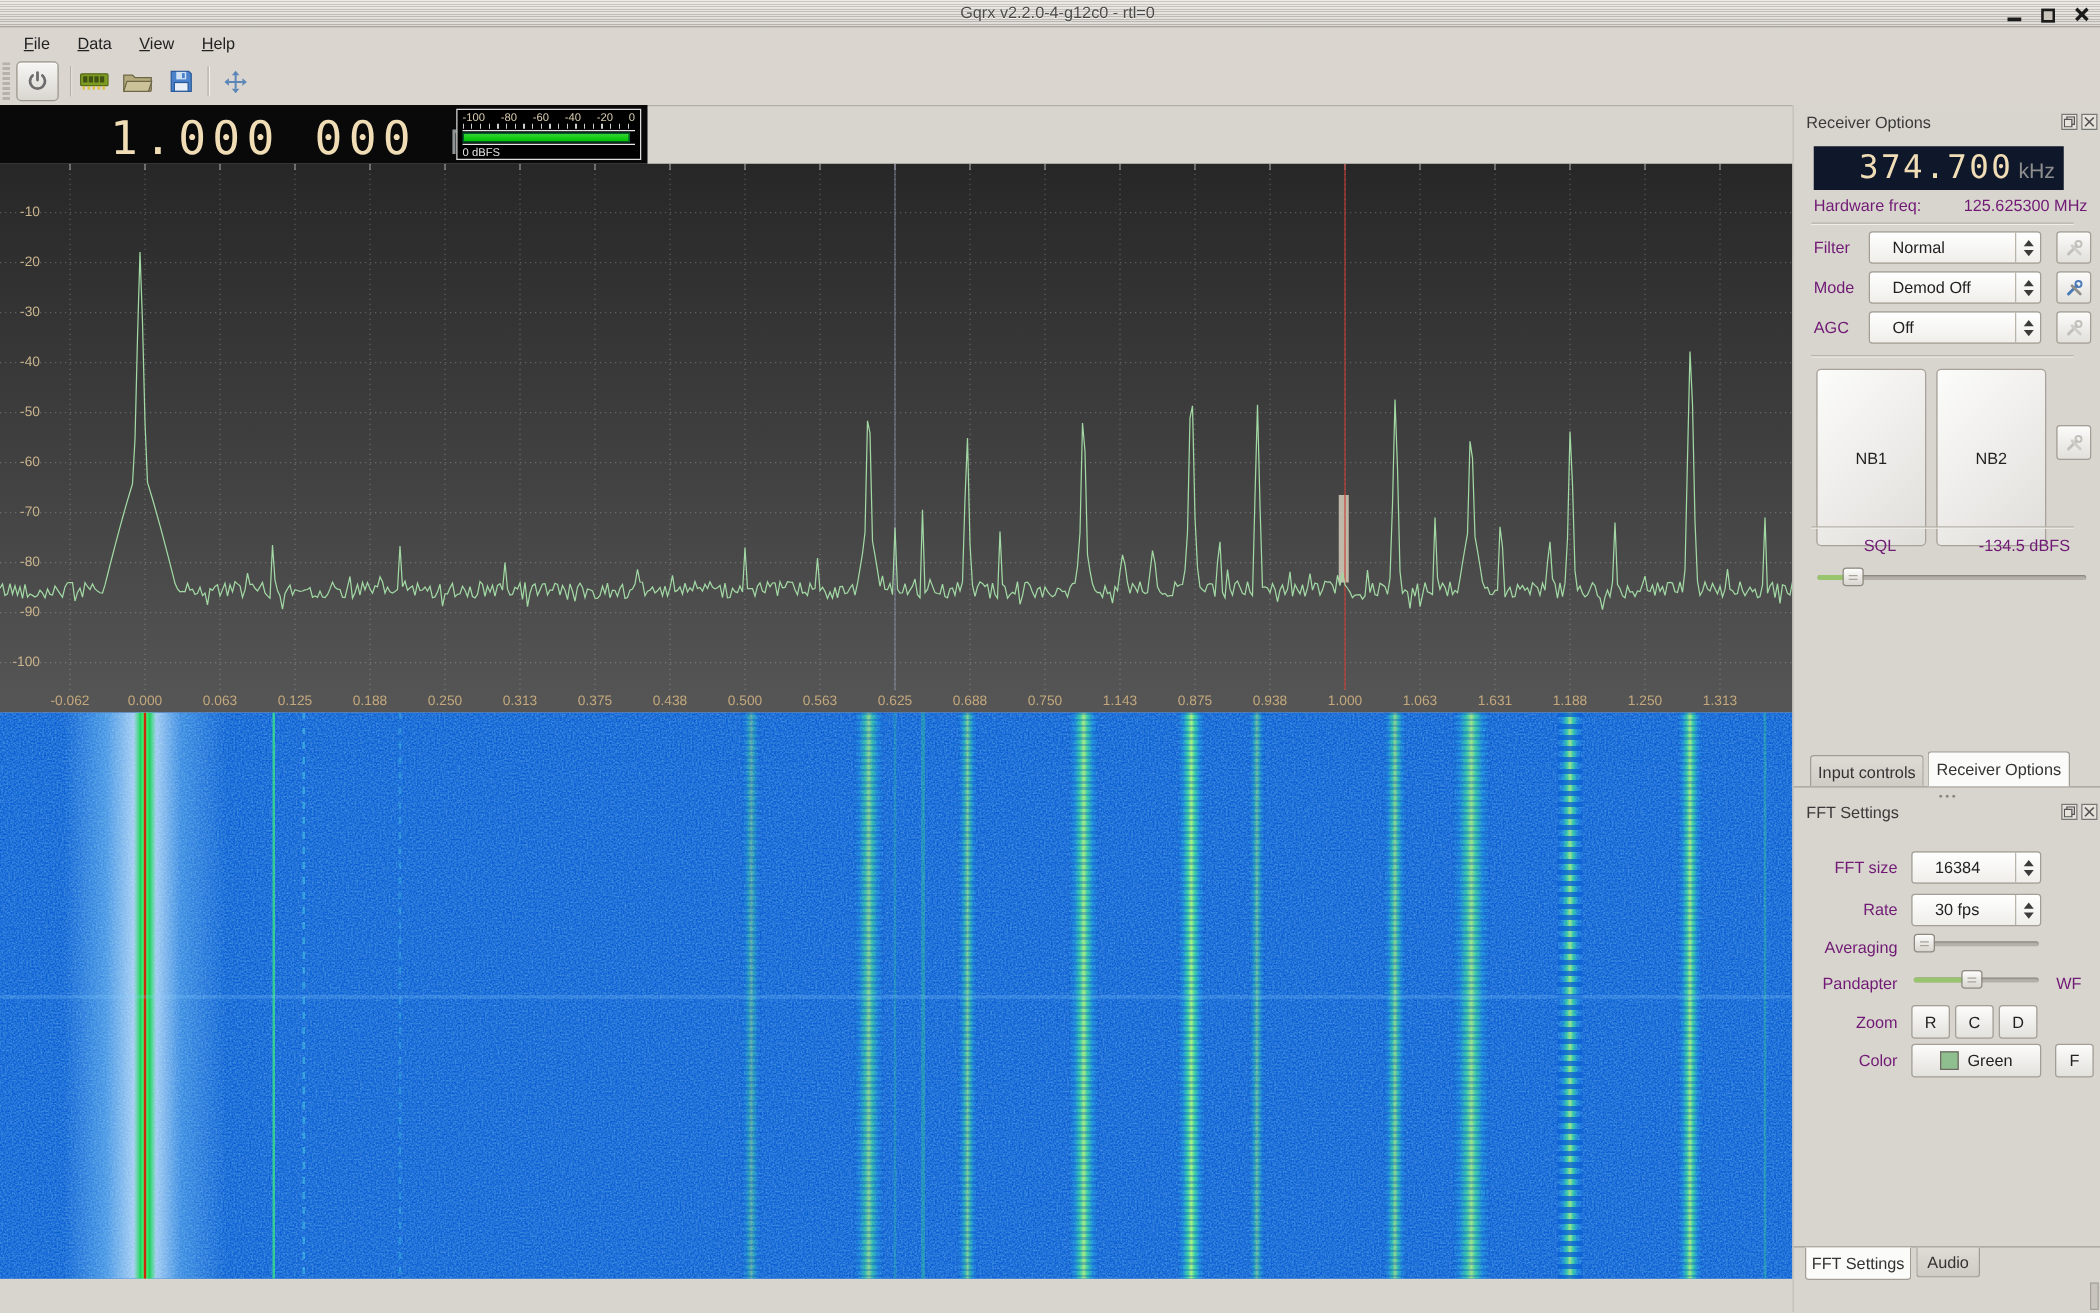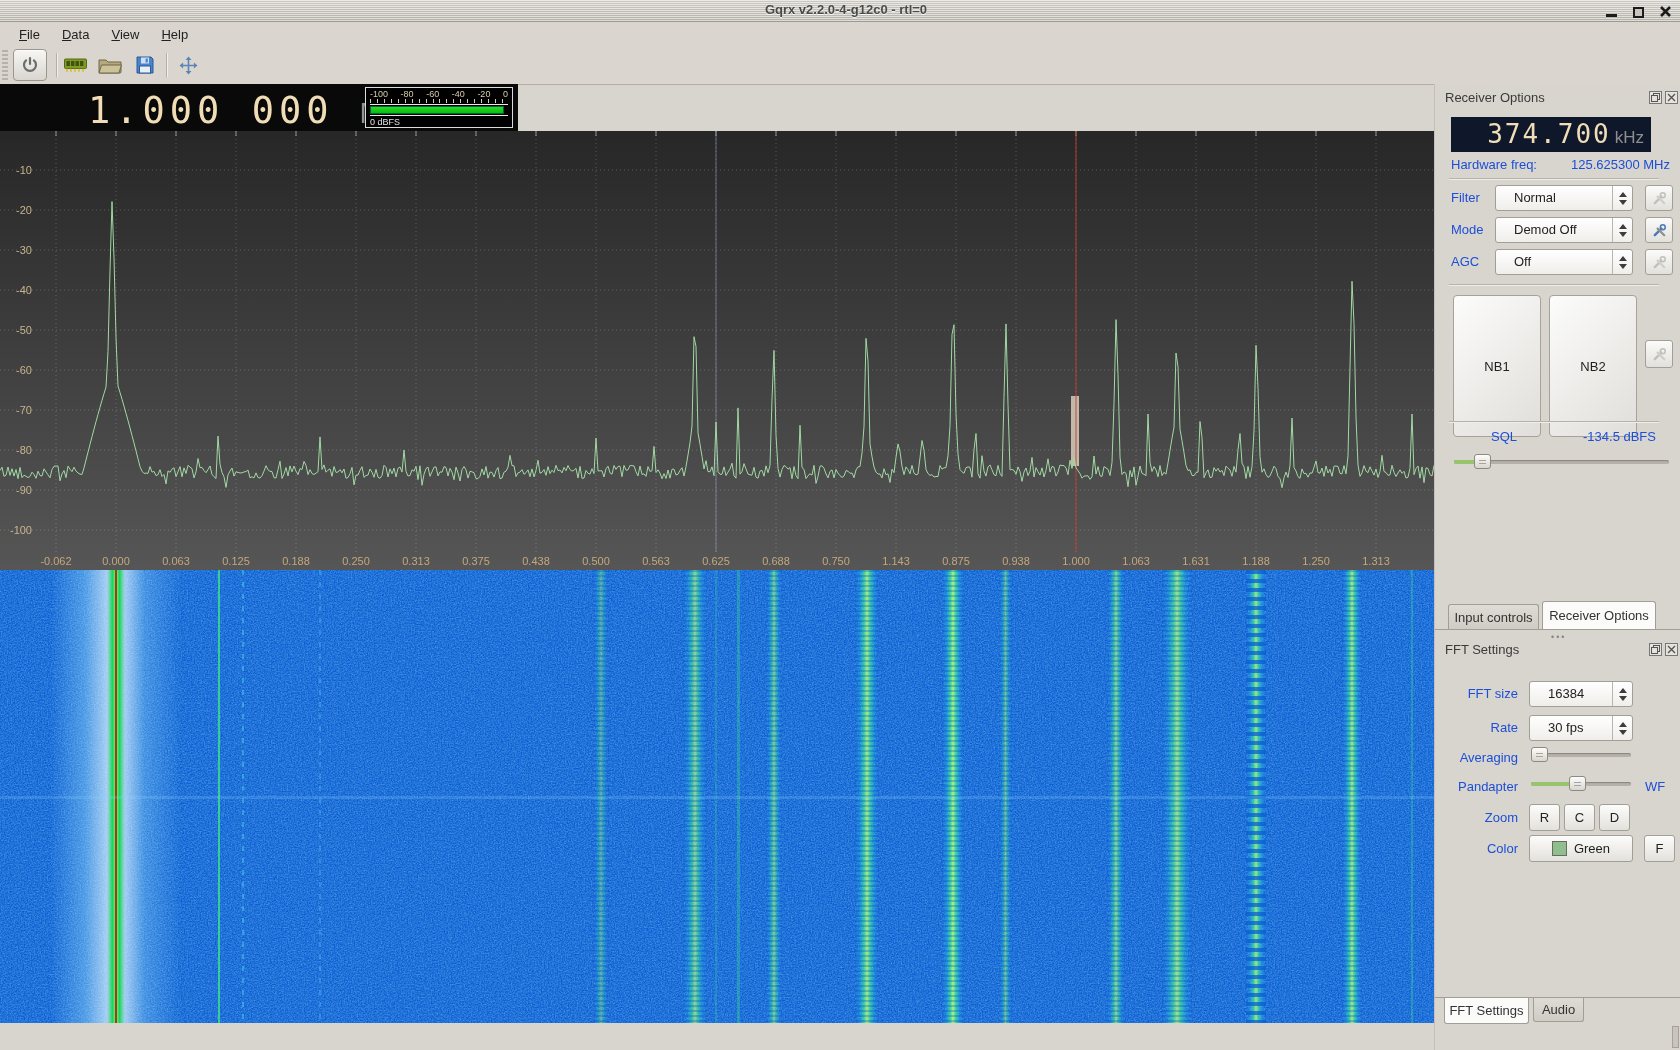--- a/index.html
+++ b/index.html
@@ -4,21 +4,21 @@
 <style>
   html,body{margin:0;padding:0;background:#d8d5ce;overflow:hidden;}
   .app{position:relative;width:1680px;height:1050px;font-family:"Liberation Sans",sans-serif;background:#d8d5ce;
        -webkit-font-smoothing:antialiased;}
   .abs{position:absolute;}
 
   
   .titlebar{position:absolute;left:0;top:0;width:1680px;height:21px;
     background-image:repeating-linear-gradient(180deg,rgba(255,255,255,.45) 0 1px,rgba(0,0,0,.07) 1px 2px),linear-gradient(#dcd8d1,#c3bfb7);
     border-bottom:1px solid #9d9991;}
-  .titlebar .title{position:absolute;left:12px;right:0;top:2px;text-align:center;font-size:13px;font-weight:bold;
+  .titlebar .title{position:absolute;left:12px;right:0;top:2px;text-align:center;font-size:13px;font-weight:normal;
     color:#4a4a48;text-shadow:0 1px 0 rgba(255,255,255,.8);}
   .winbtns{position:absolute;right:8px;top:3px;display:flex;gap:13px;align-items:center;height:15px;}
   .winbtn{width:14px;height:14px;display:flex;align-items:flex-end;justify-content:center;cursor:default;}
   .glyph-min{width:11px;height:3px;background:#1b1b1b;margin-bottom:1px;}
   .glyph-restore{position:relative;width:11px;height:11px;}
   .glyph-restore::before{content:"";position:absolute;right:0;top:0;width:7px;height:7px;border:2px solid #1b1b1b;}
   .glyph-restore::after{content:"";position:absolute;left:0;bottom:0;width:7px;height:7px;border:2px solid #1b1b1b;background:#c9c5bd;}
 
   
   .menubar{position:absolute;left:0;top:22px;width:1680px;height:24px;background:#dad6cf;display:flex;align-items:center;padding-left:8px;}
@@ -57,21 +57,21 @@
   .wf-stripe{position:absolute;top:0;height:453px;}
   .wf-glitch{position:absolute;left:0;width:1434px;height:3px;background:rgba(140,210,255,.22);}
 
   
   .sidebar{position:absolute;left:1434px;top:84px;width:246px;height:966px;background:#d8d5ce;border-left:1px solid #c4c0b8;box-sizing:border-box;}
   .dock-title{position:absolute;left:10px;font-size:13px;color:#3a3a3a;}
   .dock-icon{position:absolute;width:13px;height:13px;border:1px solid #777;box-sizing:border-box;background:#e6e3dc;display:flex;align-items:center;justify-content:center;}
   .lcd{position:absolute;left:16px;width:200px;height:35px;background:#0f172a;text-align:right;padding-right:7px;box-sizing:border-box;line-height:35px;white-space:nowrap;}
   .lcd .val{font-family:"DejaVu Sans Mono",monospace;font-size:26px;color:#f0ddb6;letter-spacing:2px;}
   .lcd .unit{font-size:17px;color:#8e8e8e;margin-left:4px;}
-  .side-label{font-size:13px;color:#1d4ed8;}
+  .side-label{font-size:13px;color:#701a75;}
   .divider{position:absolute;left:14px;width:210px;height:1px;background:#b7b3ab;box-shadow:0 1px 0 #efede8;}
   .spinbox{position:absolute;height:26px;border:1px solid #a39f97;border-radius:3px;background:linear-gradient(#ffffff,#efeeea);box-sizing:border-box;font-size:13px;color:#222;line-height:24px;padding-left:18px;}
   .spin{position:absolute;right:0;top:0;bottom:0;width:19px;border-left:1px solid #b9b5ad;display:flex;flex-direction:column;align-items:center;justify-content:center;gap:3px;}
   .arr-up{width:0;height:0;border-left:4px solid transparent;border-right:4px solid transparent;border-bottom:5px solid #3c3c3c;}
   .arr-dn{width:0;height:0;border-left:4px solid transparent;border-right:4px solid transparent;border-top:5px solid #3c3c3c;}
   .toolbtn{position:absolute;width:28px;height:26px;border:1px solid #a39f97;border-radius:3px;background:linear-gradient(#fbfbfa,#e2e0db);display:flex;align-items:center;justify-content:center;box-sizing:border-box;}
   .bigbtn{position:absolute;width:88px;height:142px;border:1px solid #a6a29a;border-radius:4px;background:linear-gradient(135deg,#fcfcfb,#e0deda);
     display:flex;align-items:center;justify-content:center;font-size:13px;color:#222;box-sizing:border-box;}
   .smallbtn{position:absolute;height:27px;border:1px solid #a39f97;border-radius:3px;background:linear-gradient(#fcfcfb,#e3e1dc);
     display:flex;align-items:center;justify-content:center;font-size:13px;color:#222;box-sizing:border-box;}

